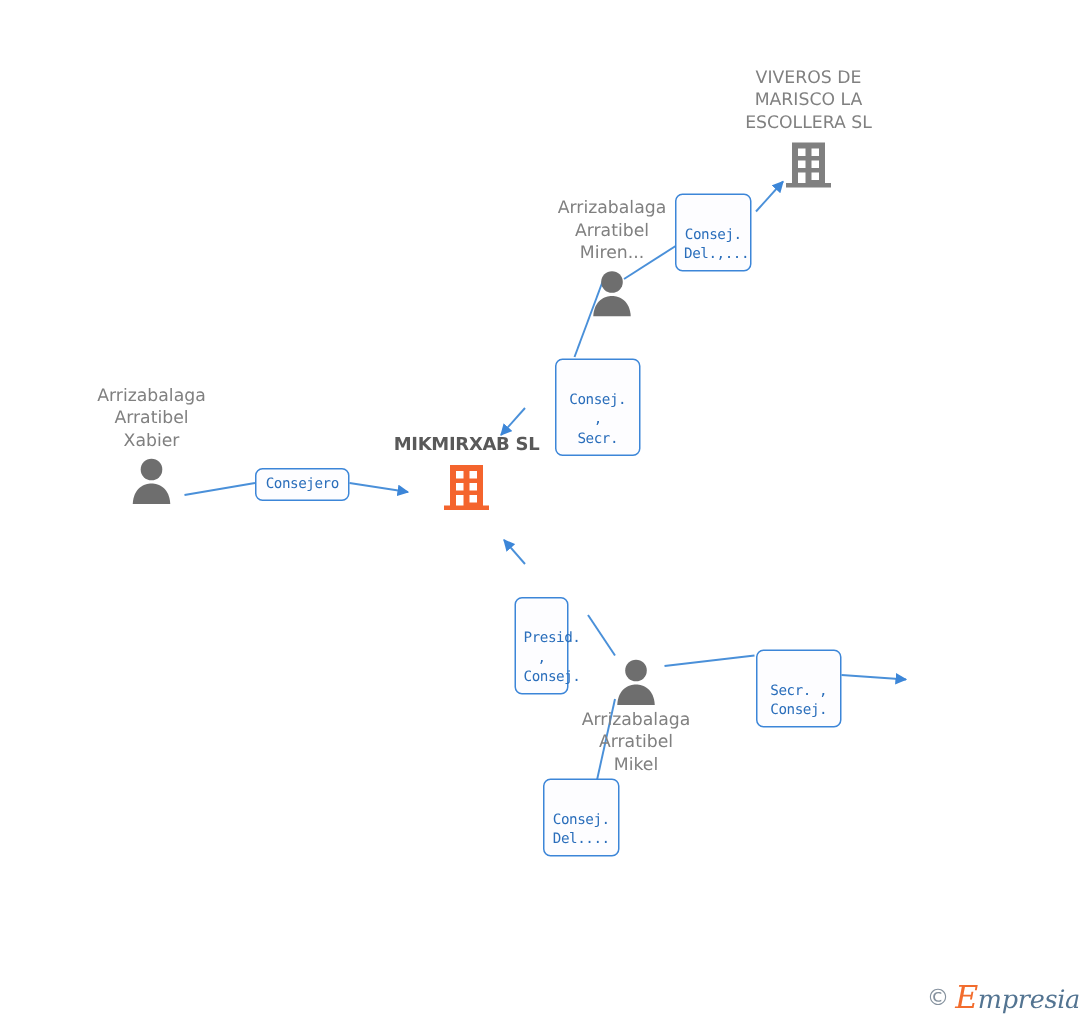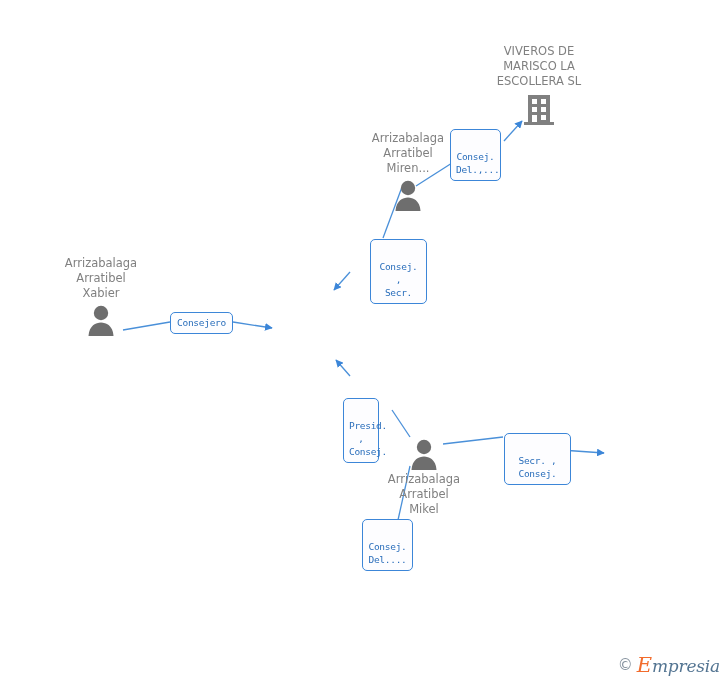--- a/index.html
+++ b/index.html
@@ -159,20 +159,35 @@
       <svg width="30" height="32" viewBox="0 0 30 32">
         <circle cx="15" cy="9" r="7.2" fill="#6e6e6e"></circle>
         <path d="M 2.5 32 C 3 21.5 10 18.4 15 18.4 C 20 18.4 27 21.5 27.5 32 Z" fill="#6e6e6e"></path>
       </svg>
     </span>
   </div>
 
   <div class="rel" style="left:334px; top:239px; width:57px;margin-left:36px;">Consej. ,
 Secr.</div>
 
+  <div class="node" style="left:311px; top:289px;">
+    <div class="node-label center-title lbl-above">MIKMIRXAB SL</div>
+    <span class="node-icon">
+      <svg width="32" height="36" viewBox="0 0 32 36">
+        <rect x="5" y="3" width="22" height="29" fill="#f4642d"></rect>
+        <rect x="1" y="30" width="30" height="3" fill="#f4642d"></rect>
+        <rect x="9" y="7" width="5" height="5" fill="#ffffff"></rect>
+        <rect x="18" y="7" width="5" height="5" fill="#ffffff"></rect>
+        <rect x="9" y="15" width="5" height="5" fill="#ffffff"></rect>
+        <rect x="18" y="15" width="5" height="5" fill="#ffffff"></rect>
+        <rect x="9" y="23" width="5" height="7" fill="#ffffff"></rect>
+        <rect x="18" y="23" width="5" height="5" fill="#ffffff"></rect>
+      </svg>
+    </span>
+  </div>
 
   <div class="node" style="left:101px; top:256px;">
     <div class="node-label lbl-above">Arrizabalaga
 Arratibel
 Xabier</div>
     <span class="node-icon">
       <svg width="30" height="32" viewBox="0 0 30 32">
         <circle cx="15" cy="9" r="7.2" fill="#6e6e6e"></circle>
         <path d="M 2.5 32 C 3 21.5 10 18.4 15 18.4 C 20 18.4 27 21.5 27.5 32 Z" fill="#6e6e6e"></path>
       </svg>
@@ -189,21 +204,21 @@
       <svg width="30" height="32" viewBox="0 0 30 32">
         <circle cx="15" cy="9" r="7.2" fill="#6e6e6e"></circle>
         <path d="M 2.5 32 C 3 21.5 10 18.4 15 18.4 C 20 18.4 27 21.5 27.5 32 Z" fill="#6e6e6e"></path>
       </svg>
     </span>
     <div class="node-label lbl-below">Arrizabalaga
 Arratibel
 Mikel</div>
   </div>
 
-  <div class="rel" style="left:504px; top:433px; width:67px;">Secr. ,
+  <div class="rel" style="left:504px; top:433px; width:57px;">Secr. ,
 Consej.</div>
 
 
   <div class="rel" style="left:362px; top:519px; width:51px;">Consej.
 Del....</div>
 
 
   <div id="watermark">
     <span class="wm-c">©</span>
     <span class="wm-text"><span class="wm-e">E</span><span>mpresia</span></span>

